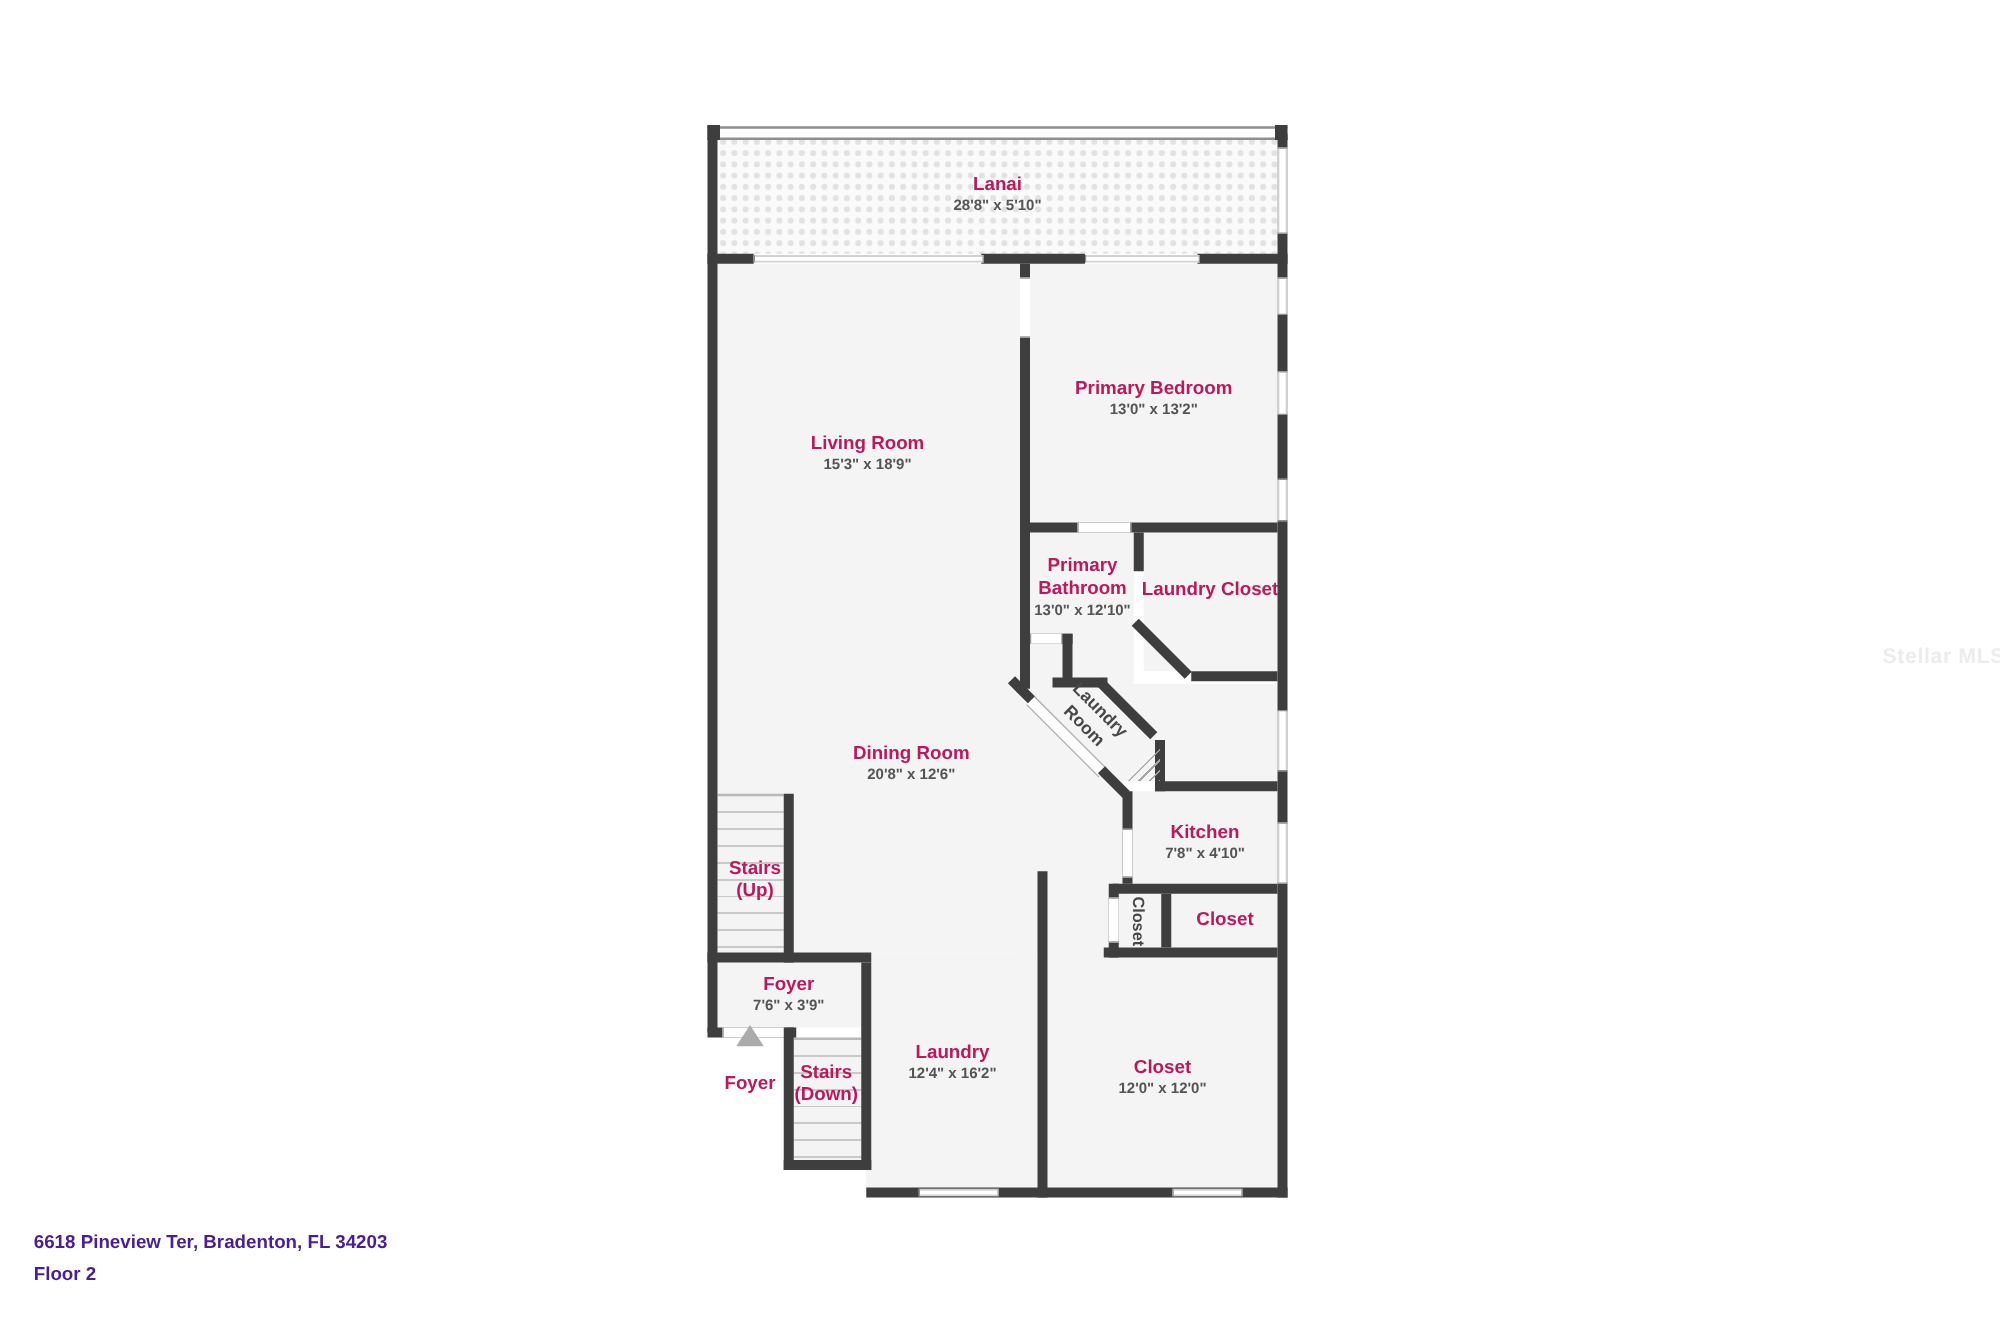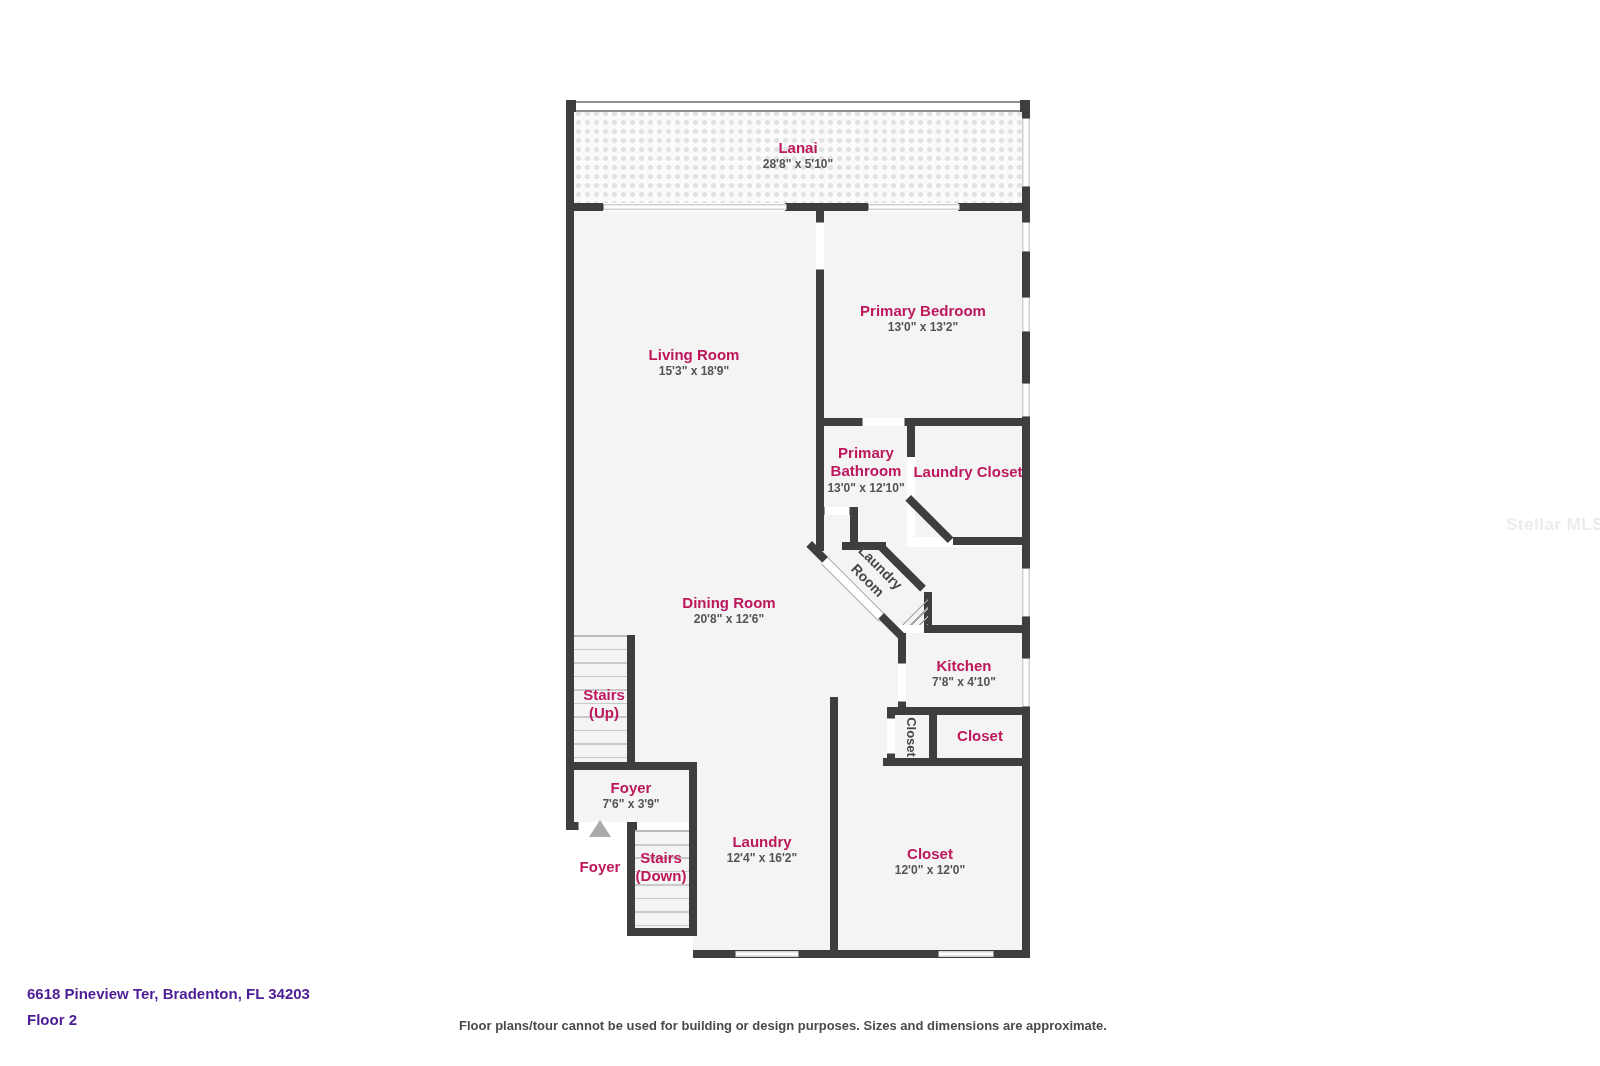--- a/index.html
+++ b/index.html
@@ -166,15 +166,14 @@
   <div class="lbl" style="left:762px;top:833px">Laundry</div>
   <div class="dims" style="left:762px;top:851px">12'4" x 16'2"</div>
 
   <div class="lbl" style="left:930px;top:845px">Closet</div>
   <div class="dims" style="left:930px;top:863px">12'0" x 12'0"</div>
 
   <div class="watermark">Stellar MLS</div>
 
   <div class="footer-line" style="left:27px;top:985px">6618 Pineview Ter, Bradenton, FL 34203</div>
   <div class="footer-line" style="left:27px;top:1011px">Floor 2</div>
-  <div class="disclaimer" style="left:783px;top:1018px">Floor plans/tour cannot be used for building or design purposes. Sizes and dimensions are approximate.</div>
 
 </div>
 
 </body></html>

